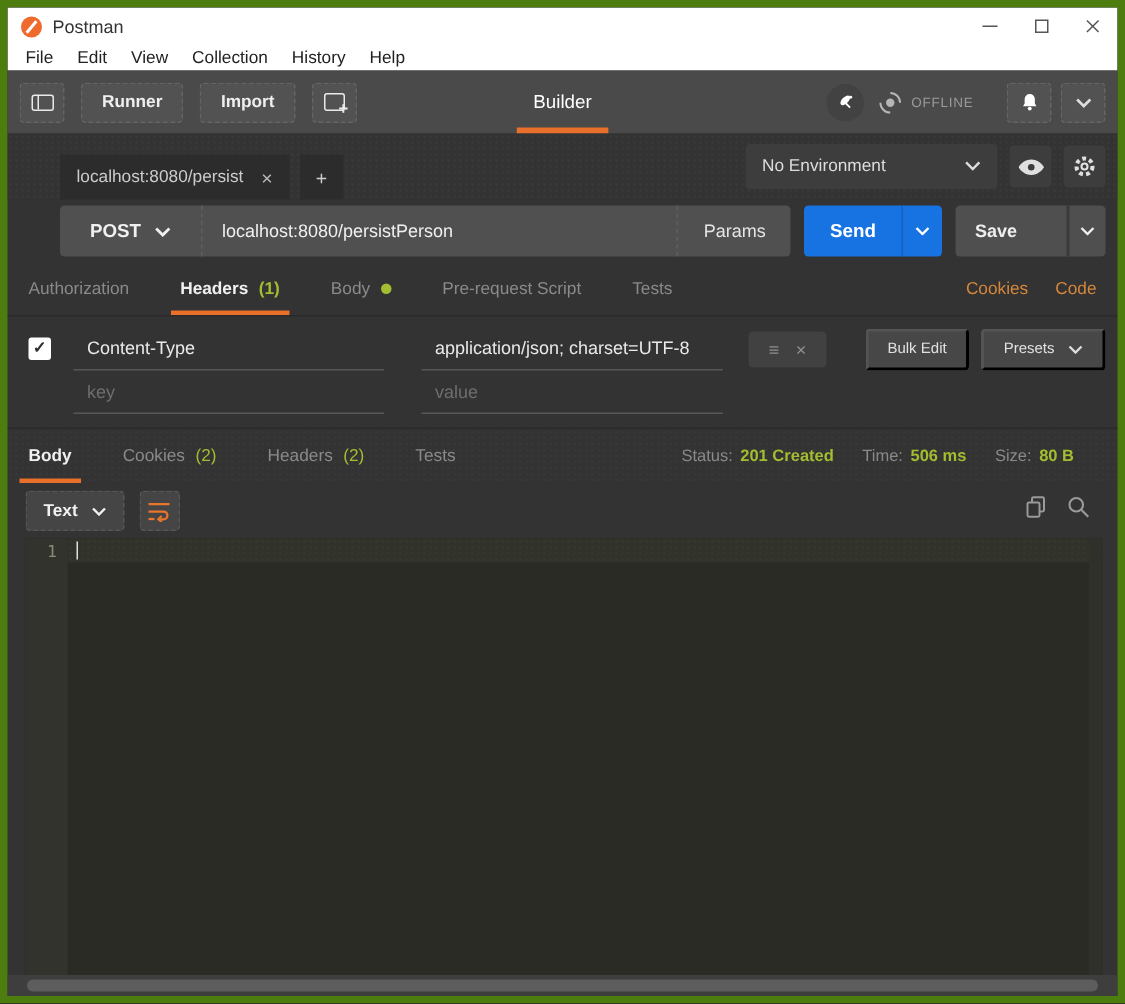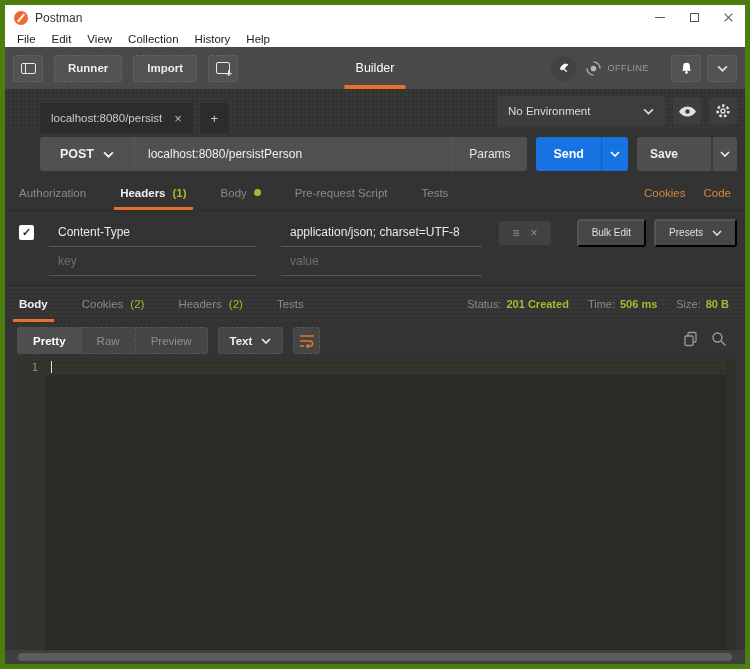--- a/index.html
+++ b/index.html
@@ -96,21 +96,21 @@
   .kv-val { width:201px; margin-left:25px; }
   .placeholder { color:#6e6e6e; }
   .row-icons { width:52px; height:24px; background:#414141; border-radius:3px; margin-left:17px;
                display:flex; align-items:center; justify-content:center; gap:11px; color:#8f8f8f; font-size:12px; }
   .hdr-right { margin-left:auto; display:flex; gap:8px; }
   .sm-btn { height:28px; background:#474747; border-radius:3px; color:#e0e0e0; font-size:10px; display:flex; align-items:center; padding:0 13px; gap:9px; }
 
   
   .resp-tabs { height:36px; display:flex; align-items:stretch; padding:0 14px; font-size:11.5px; color:#8a8a8a; position:relative; flex:0 0 auto;
                background-image:radial-gradient(rgba(255,255,255,0.03) 1px, transparent 1px); background-size:4px 4px; }
-  .status-cluster { position:absolute; right:16px; top:0; bottom:0; display:flex; align-items:center; gap:19px; font-size:11px; }
+  .status-cluster { position:absolute; right:29px; top:0; bottom:0; display:flex; align-items:center; gap:19px; font-size:11px; }
   .status-item { display:flex; gap:5px; }
   .status-label { color:#8a8a8a; }
   .status-value { color:#a3bd30; font-weight:bold; }
 
   
   .resp-toolbar { height:37px; display:flex; align-items:center; padding:0 12px; gap:10px; flex:0 0 auto; }
   .seg-group { display:flex; height:27px; background:#454545; border:1px dashed #575757; border-radius:3px; overflow:hidden; }
   .seg { display:flex; align-items:center; padding:0 15px; font-size:11.5px; color:#8f8f8f; border-right:1px dashed #575757; }
   .seg:last-child { border-right:none; }
   .seg.active { color:#fff; font-weight:bold; background:#4e4e4e; }
@@ -346,25 +346,20 @@
         <span class="status-value">506 ms</span>
       </span>
       <span class="status-item">
         <span class="status-label">Size:</span>
         <span class="status-value">80 B</span>
       </span>
     </div>
   </div>
 
   <div class="resp-toolbar">
-    <div class="seg-group">
-      <span class="seg active">Pretty</span>
-      <span class="seg">Raw</span>
-      <span class="seg">Preview</span>
-    </div>
     <div class="fmt-select">
       <span>Text</span>
       <svg width="10" height="6" viewBox="0 0 10 6">
         <polyline points="1,1 5,5 9,1" stroke="#f0f0f0" stroke-width="1.6" fill="none"></polyline>
       </svg>
     </div>
     <span class="wrap-btn">
       <svg width="16" height="15" viewBox="0 0 16 15" fill="none" stroke="#e8762d" stroke-width="1.5">
         <path d="M1 3h14"></path>
         <path d="M1 8h10a2.6 2.6 0 0 1 0 5.2H8"></path>

